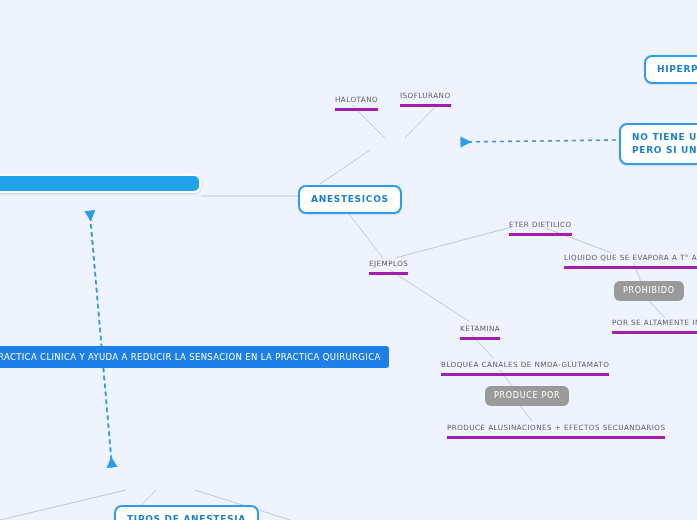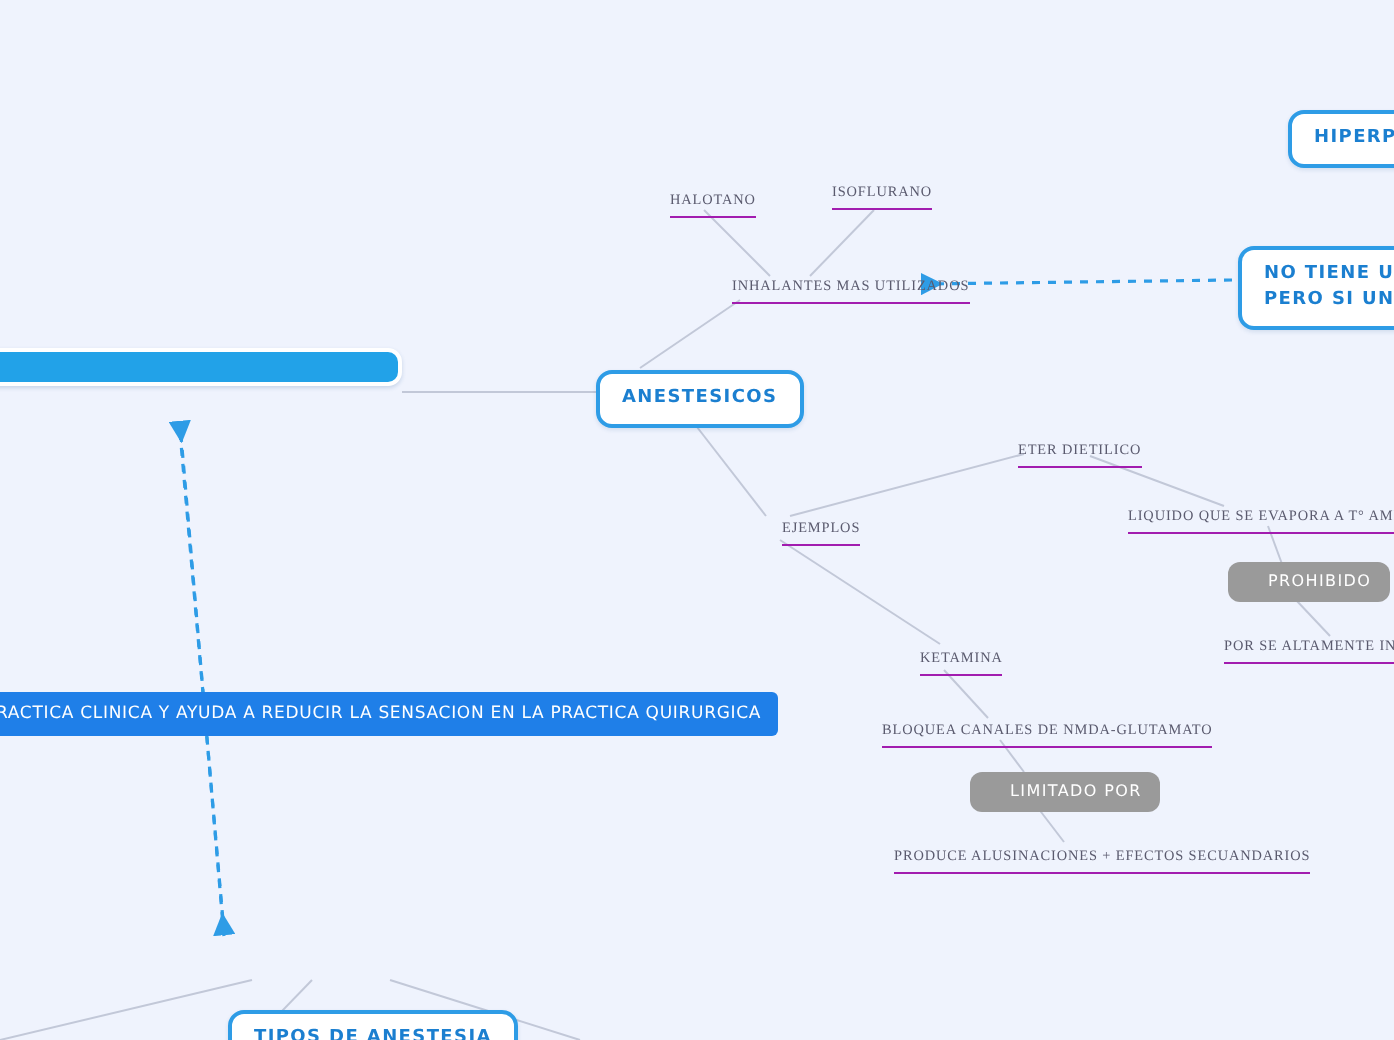--- a/index.html
+++ b/index.html
@@ -66,32 +66,31 @@
     line-height: 12px;
     padding: 5px 8px 5px 8px;
   }
   
   .n-text {
     color: #5a5a6e;
     font-size: 7.2px;
     letter-spacing: .45px;
     line-height: 10px;
     padding: 0 0 3px 0;
-    border-bottom: 1px solid #a21caf;
-    font-family: Liberation Serif, serif;
+    border-bottom: 3px solid #a21caf;
   }
   
   .n-gray {
     background: #9a9a9a;
     border-radius: 6px;
     color: #ffffff;
     font-size: 8px;
     letter-spacing: .7px;
     line-height: 12px;
-    padding: 4px 9px 4px 20px;
+    padding: 4px 9px 4px 9px;
   }
 </style>
 </head>
 <body>
 
 <div id="canvas">
 
   <svg class="edges" viewBox="0 0 697 520" xmlns="http://www.w3.org/2000/svg">
     <defs>
       <marker id="arrow-left" markerWidth="7" markerHeight="7" refX="6" refY="3.5" orient="auto">
@@ -144,37 +143,36 @@
 
   <div class="node n-banner" style="left:-10px; top:346px;">RACTICA CLINICA Y AYUDA A REDUCIR LA SENSACION EN LA PRACTICA QUIRURGICA</div>
 
   <div class="node n-pill" style="left:644px; top:55px;">HIPERPOLA</div>
 
   <div class="node n-pill" style="left:619px; top:123px;">
     <div>NO TIENE UN MEC</div>
     <div>PERO SI UNA HIP</div>
   </div>
 
-  <div class="node n-text" style="left:366px; top:138px;">INHALANTES MAS UTILIZADOS</div>
 
   <div class="node n-text" style="left:335px; top:95px;">HALOTANO</div>
 
-  <div class="node n-text" style="left:416px; top:91px;">ISOFLURANO</div>
+  <div class="node n-text" style="left:400px; top:91px;">ISOFLURANO</div>
 
-  <div class="node n-text" style="left:391px; top:259px;">EJEMPLOS</div>
+  <div class="node n-text" style="left:369px; top:259px;">EJEMPLOS</div>
 
   <div class="node n-text" style="left:509px; top:220px;">ETER DIETILICO</div>
 
   <div class="node n-text" style="left:564px; top:253px;">LIQUIDO QUE SE EVAPORA A T° AMBIENTE</div>
 
   <div class="node n-gray" style="left:614px; top:281px;">PROHIBIDO</div>
 
   <div class="node n-text" style="left:612px; top:318px;">POR SE ALTAMENTE INFLAMAB</div>
 
   <div class="node n-text" style="left:460px; top:324px;">KETAMINA</div>
 
   <div class="node n-text" style="left:441px; top:360px;text-align:center;">BLOQUEA CANALES DE NMDA-GLUTAMATO</div>
 
-  <div class="node n-gray" style="left:485px; top:386px;">LIMITADO POR</div>
+  <div class="node n-gray" style="left:485px; top:386px;">PRODUCE POR</div>
 
   <div class="node n-text" style="left:447px; top:423px;">PRODUCE ALUSINACIONES + EFECTOS SECUANDARIOS</div>
 
 </div>
 
 </body></html>

